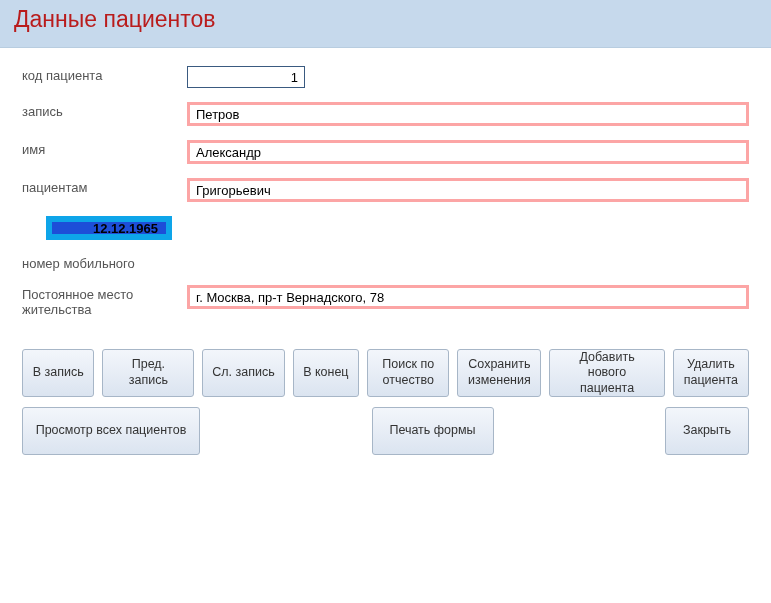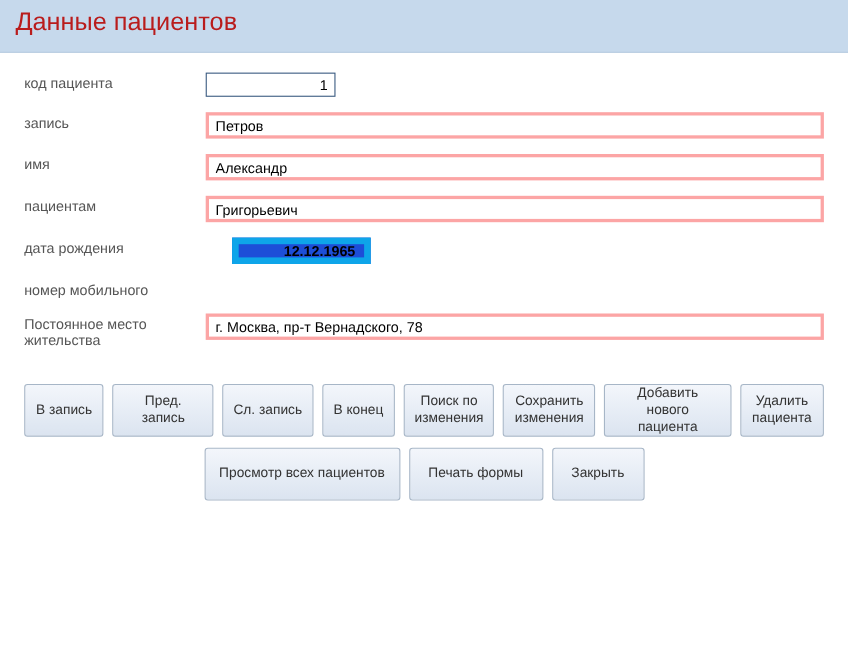--- a/index.html
+++ b/index.html
@@ -93,21 +93,21 @@
     cursor: pointer;
   }
   .select-btn svg { width: 8px; height: 6px; }
   .btn-row {
     display: flex;
     gap: 8px;
     padding: 8px 22px 6px 22px;
     flex-wrap: nowrap;
   }
   .btn-row.row2 {
-    justify-content: center;
+    justify-content: space-between;
     padding-top: 4px;
     padding-bottom: 14px;
   }
   .btn {
     background: linear-gradient(#f3f6fb, #dbe4f0);
     border: 1px solid #a7b6c7;
     border-radius: 3px;
     color: #333;
     font-family: inherit;
     font-size: 12.5px;
@@ -151,21 +151,20 @@
   </div>
 
   <div class="row">
     <div class="label">пациентам</div>
     <div class="field-col">
       <input type="text" class="fld" value="Григорьевич" style="">
     </div>
   </div>
 
   <div class="row">
-    <div class="label">дата рождения</div>
     <div class="field-col date-wrap">
       <input type="text" class="fld-date" value="12.12.1965" style="">
     </div>
   </div>
 
 
   <div class="row">
     <div class="label">номер мобильного</div>
   </div>
 
@@ -178,21 +177,21 @@
   </div>
 
 </div>
 
 <div class="btn-row">
   <button class="btn" style="width:74px">В запись</button>
   <button class="btn" style="width:94px">Пред. запись</button>
   <button class="btn" style="width:84px">Сл. запись</button>
   <button class="btn" style="width:68px">В конец</button>
   <button class="btn" style="width:84px">Поиск по
-изменения</button>
+отчество</button>
   <button class="btn" style="width:86px">Сохранить
 изменения</button>
   <button class="btn" style="width:118px">Добавить нового
 пациента</button>
   <button class="btn" style="width:78px">Удалить
 пациента</button>
 </div>
 
 <div class="btn-row row2">
   <button class="btn" style="width:178px">Просмотр всех пациентов</button>

